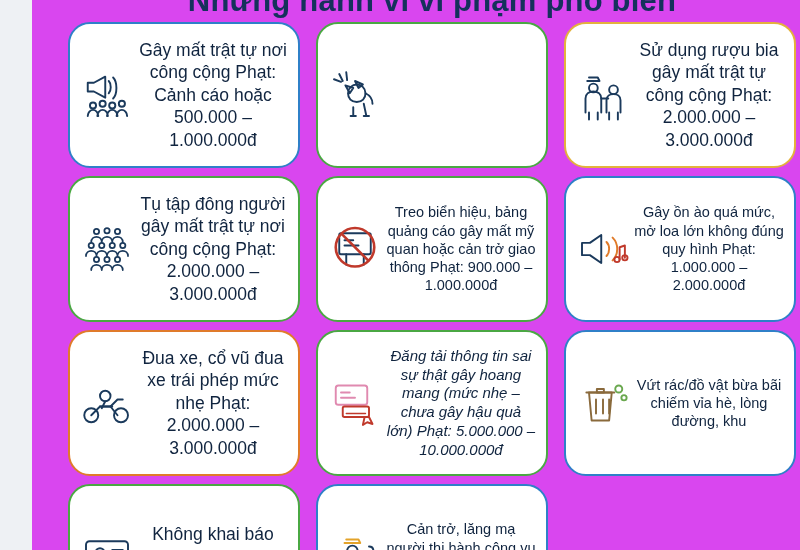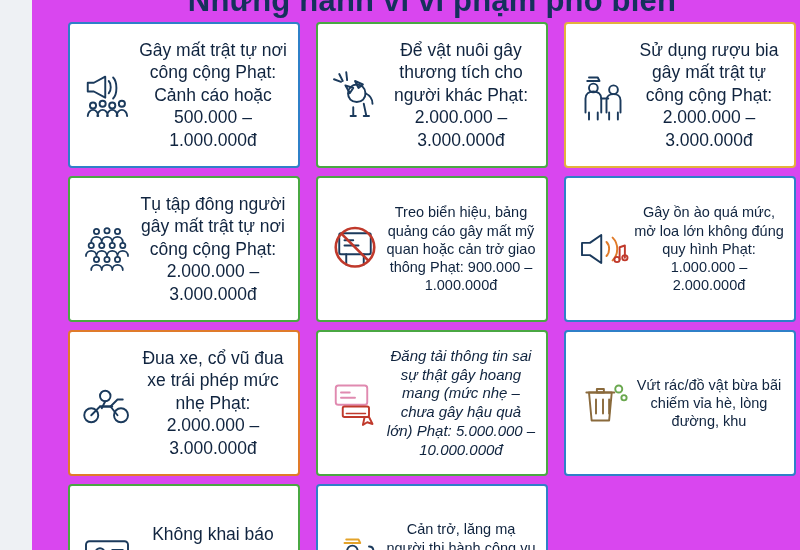--- a/index.html
+++ b/index.html
@@ -43,21 +43,21 @@
     left: 36px;
     width: 728px;
     display: grid;
     grid-template-columns: 232px 232px 232px;
     grid-auto-rows: 146px;
     column-gap: 16px;
     row-gap: 8px;
   }
   .card {
     background: #ffffff;
-    border-radius: 4px;
+    border-radius: 22px;
     border: 2.5px solid #999;
     box-sizing: border-box;
     display: flex;
     align-items: center;
     padding: 6px 8px 6px 6px;
     overflow: hidden;
     position: relative;
   }
   .icon-wrap {
     width: 62px;
@@ -121,21 +121,20 @@
         <svg viewBox="0 0 64 64" fill="none" stroke="#1b3a5c" stroke-width="2.2" stroke-linecap="round" stroke-linejoin="round">
           <path d="M14 8l4 8M22 6l1 9M8 14l8 3"></path>
           <path d="M26 30l-5-9 9 3z"></path>
           <path d="M36 24l-4-8 9 4z"></path>
           <path d="M24 30c0-6 5-10 10-10s10 4 10 10-4 10-10 10-10-4-10-10z"></path>
           <path d="M30 46v10M42 42l3 14"></path>
           <path d="M27 56h6M42 56h6"></path>
           <path d="M44 30c4 2 8 6 8 12"></path>
         </svg>
       </div>
-      <div class="card-text">Để vật nuôi gây thương tích cho người khác Phạt: 2.000.000 – 3.000.000đ</div>
     </div>
 
     <div class="card" style="border-color:#e3b23c">
       <div class="icon-wrap">
         <svg viewBox="0 0 64 64" fill="none" stroke="#1b3a5c" stroke-width="2.2" stroke-linecap="round" stroke-linejoin="round">
           <path d="M14 16h14M16 12h10l2 4"></path>
           <circle cx="21" cy="24" r="5"></circle>
           <path d="M12 52V36c0-5 4-8 9-8s9 3 9 8v16"></path>
           <path d="M16 52v8M26 52v8"></path>
           <circle cx="44" cy="26" r="5"></circle>

